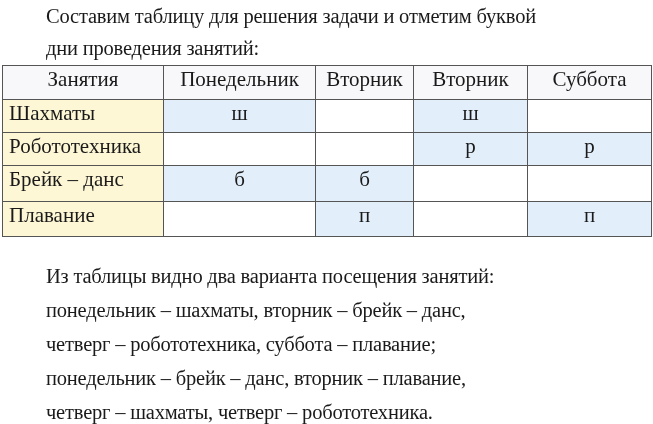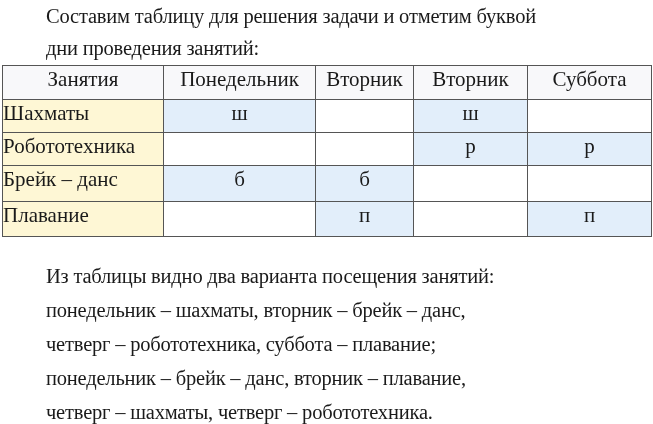--- a/index.html
+++ b/index.html
@@ -42,20 +42,21 @@
       box-sizing: border-box;
     }
     table.schedule th {
       background: #f8f8fa;
       text-align: center;
       height: 34px;
     }
     table.schedule td.activity {
       background: #fef7d5;
       text-align: left;
+      padding-left: 6px;
       margin-top: 20px;
     }
     table.schedule td.mark {
       text-align: center;
     }
     table.schedule td.mark.filled {
       background: #e2eefa;
     }
     table.schedule tr.r3 td { height: 36px; }
     table.schedule tr.r4 td { height: 35px; }

